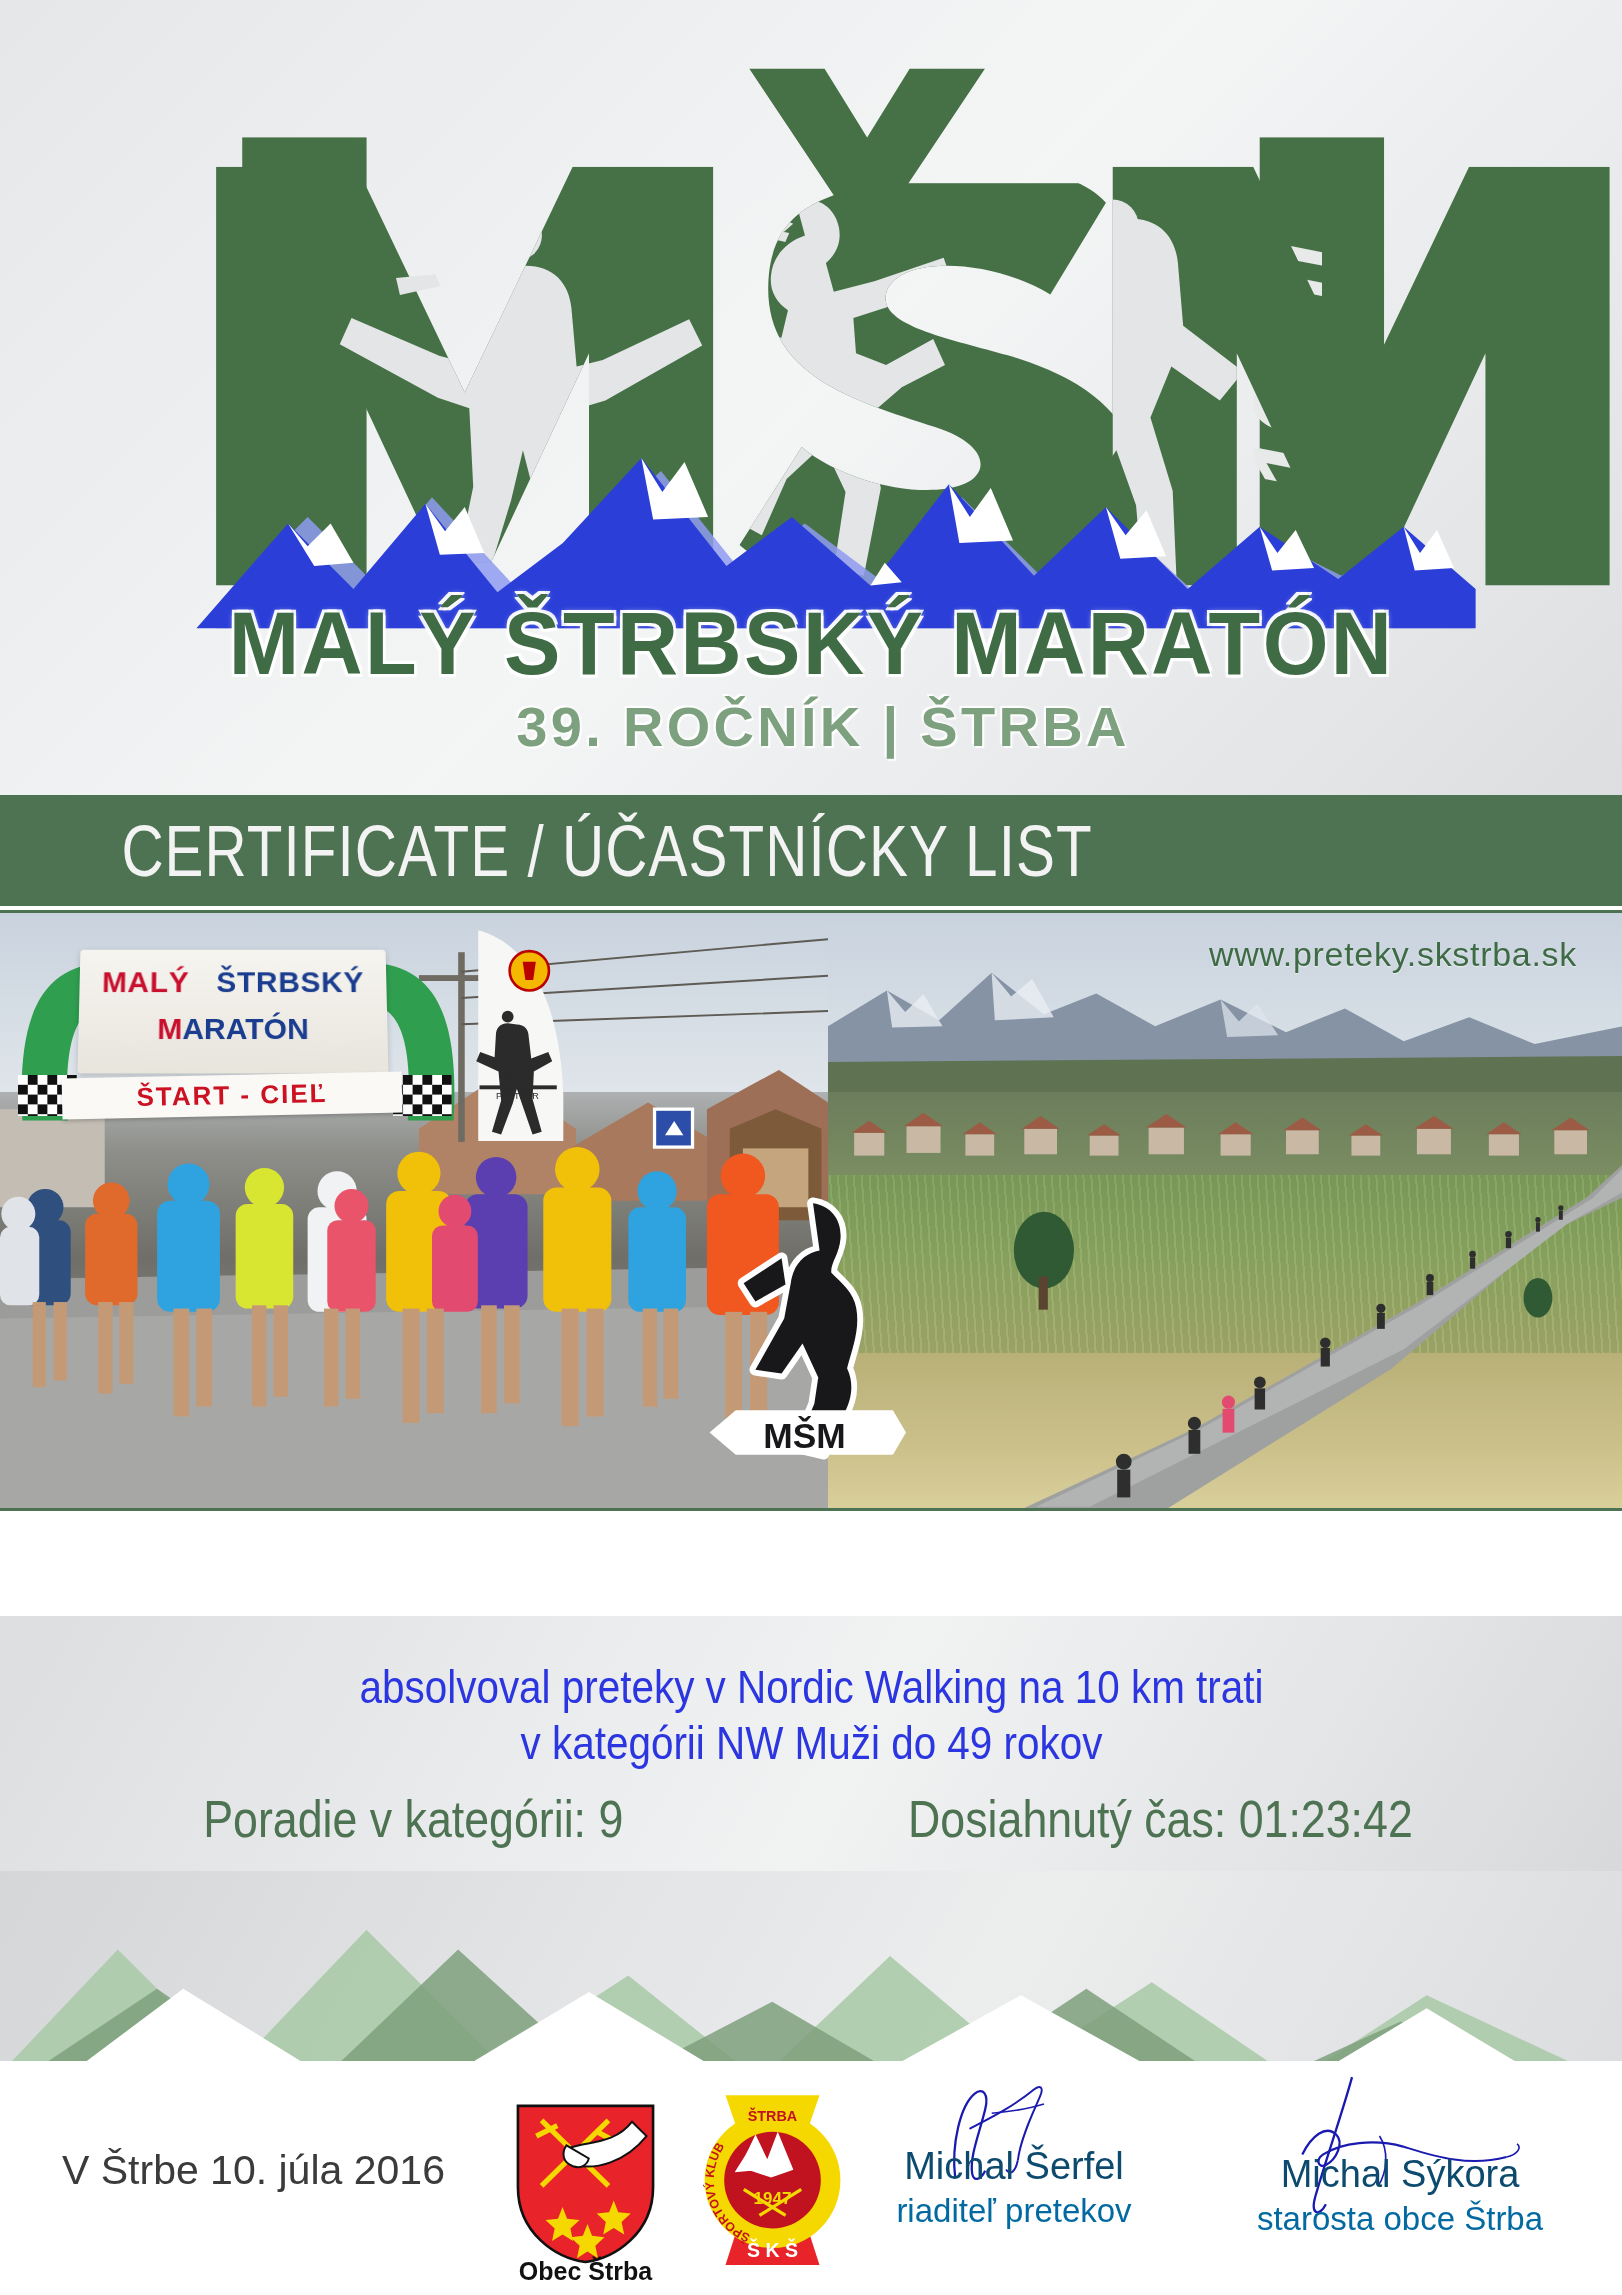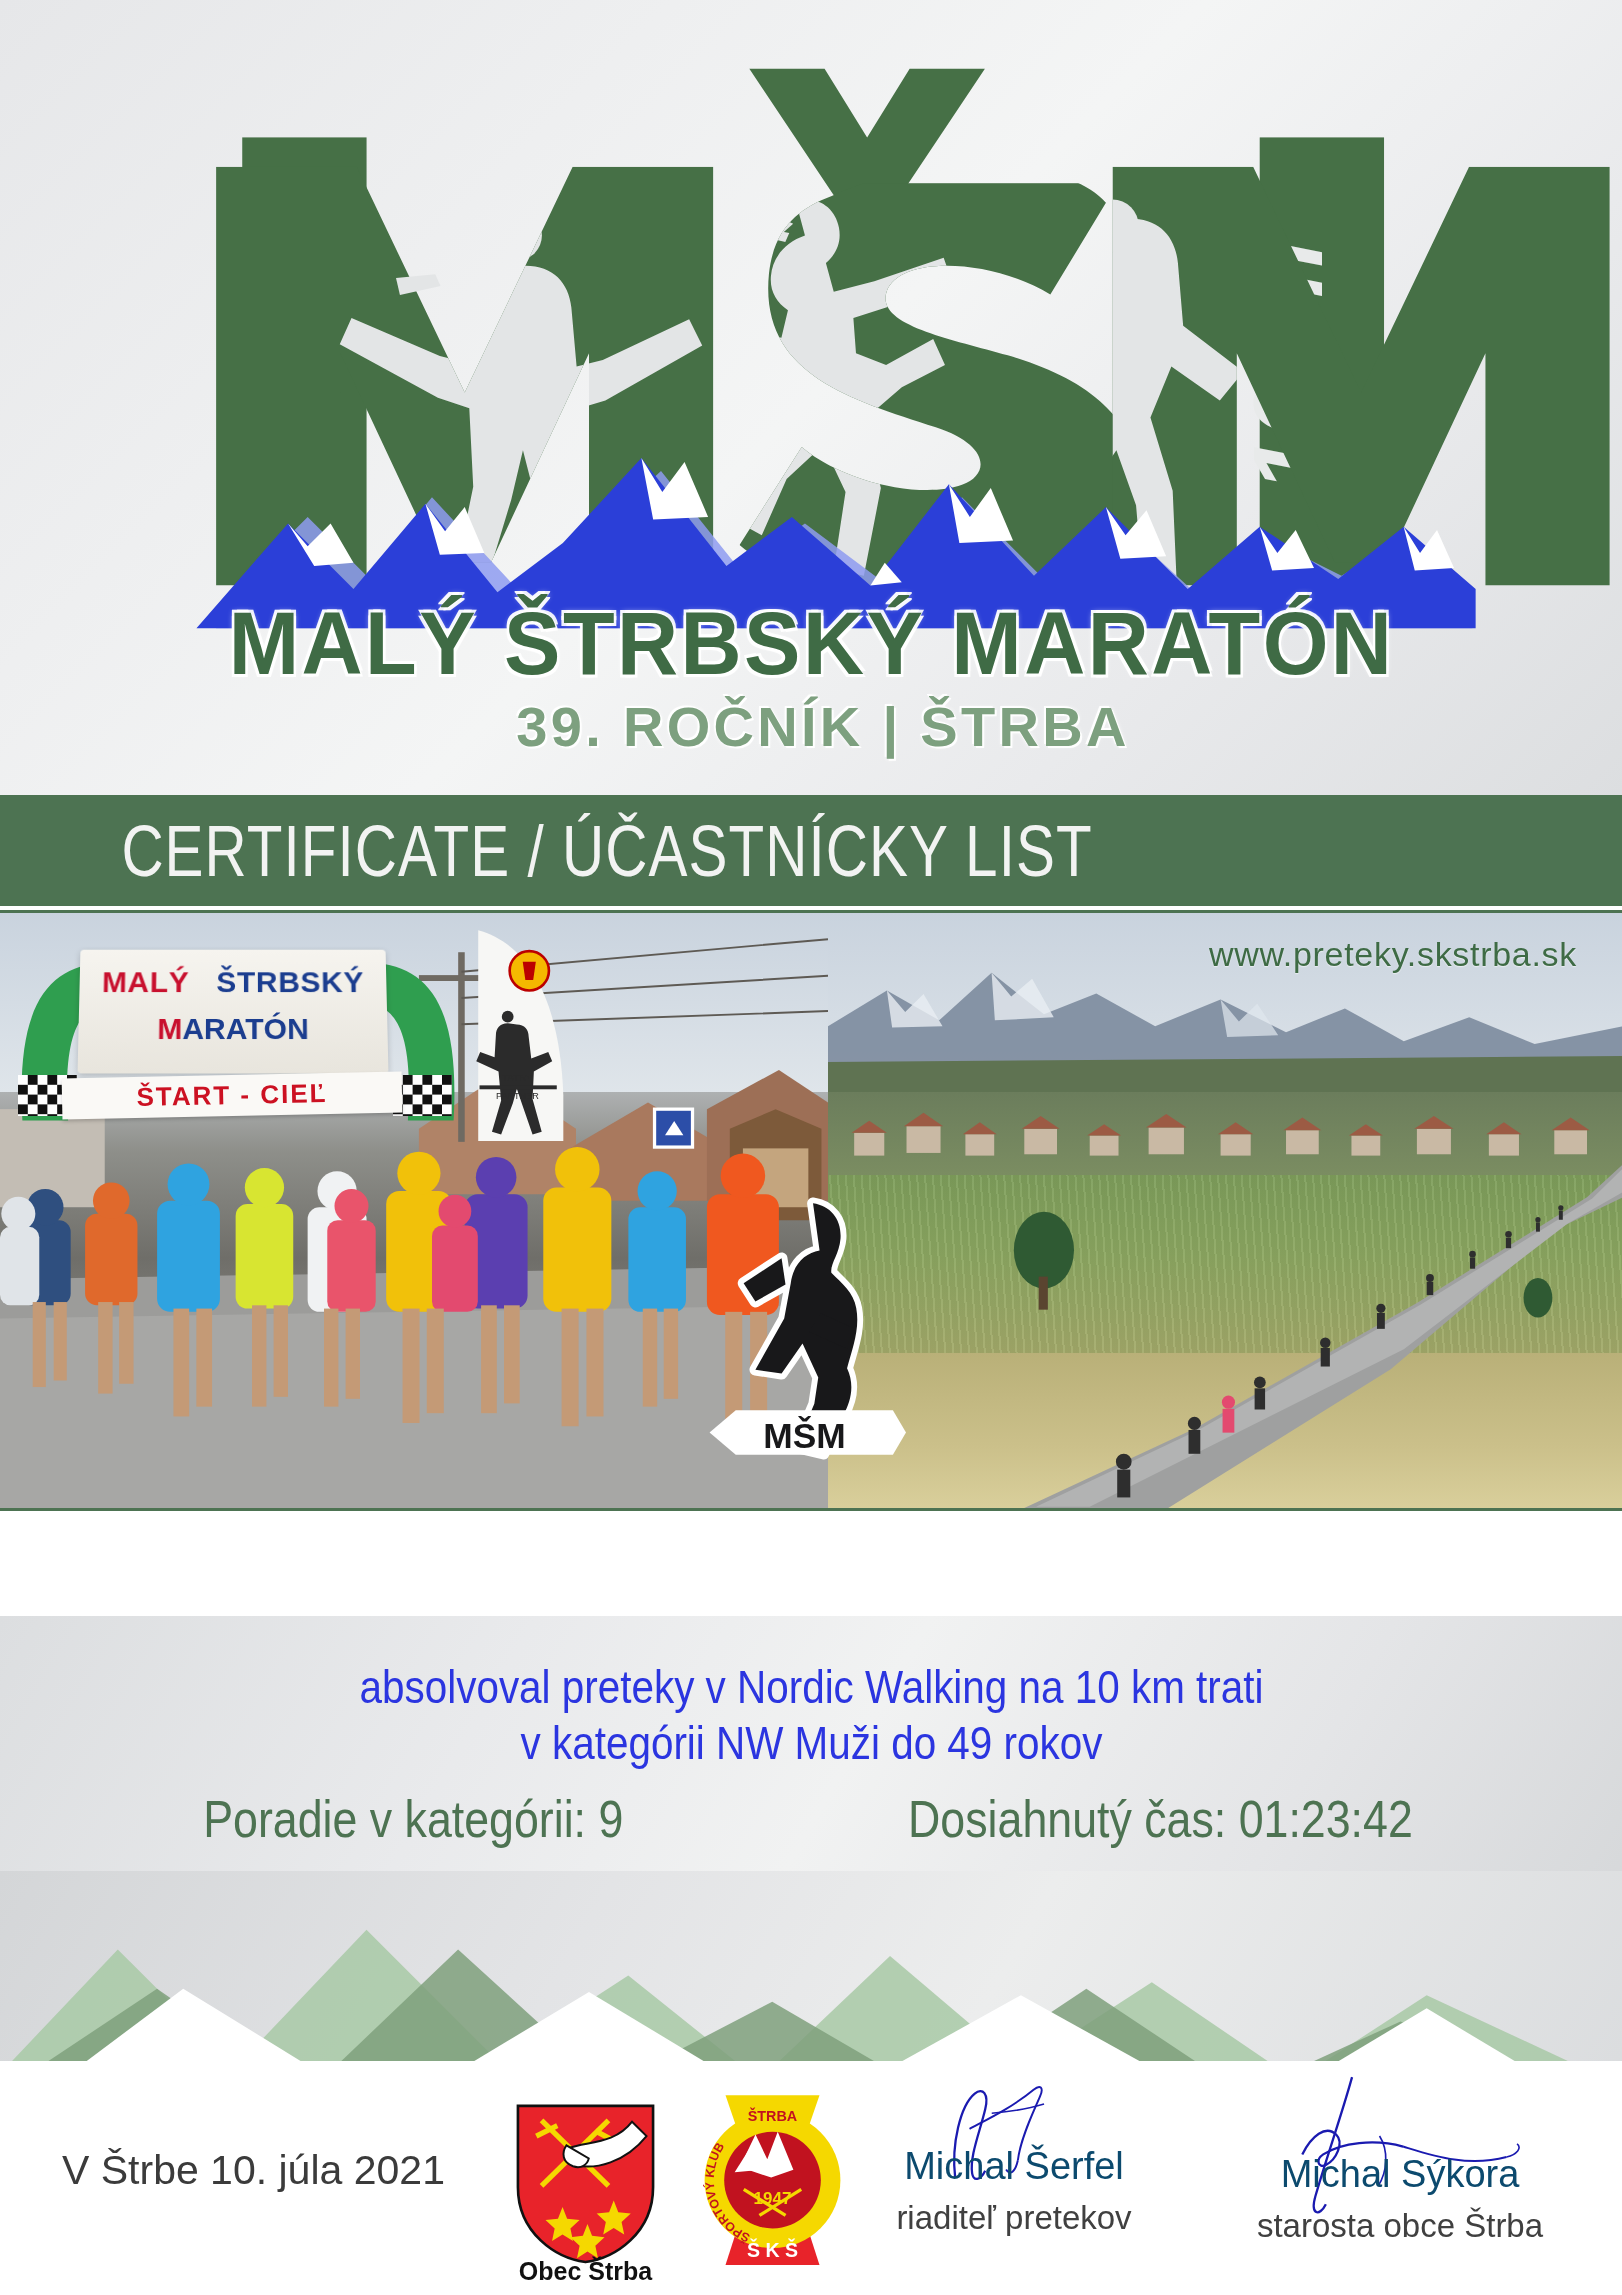--- a/index.html
+++ b/index.html
@@ -129,21 +129,21 @@
     font-size:41px;color:#3b3b3b;
   }
   .crest-strba{position:absolute;left:510px;top:41px;width:151px;height:164px;}
   .crest-caption{
     position:absolute;left:497px;top:196px;width:177px;text-align:center;
     font-size:25px;font-weight:bold;color:#111;
   }
   .logo-sks{position:absolute;left:694px;top:33px;width:157px;height:173px;}
   .sig{position:absolute;text-align:center;}
   .sig .nm{font-size:38px;color:#0c4a6e;white-space:nowrap;}
-  .sig .role{font-size:33px;color:#404040;white-space:nowrap;margin-top:11px;}
+  .sig .role{font-size:33px;color:#0369a1;white-space:nowrap;margin-top:4px;}
   .sig-1{left:844px;top:84px;width:340px;}
   .sig-2{left:1217px;top:92px;width:366px;}
   .ink{position:absolute;pointer-events:none;}
 </style>
 </head>
 <body>
 
 <div class="page">
 
   <div class="logo-area">
@@ -485,21 +485,21 @@
       <path d="M0 340 L240 180 L470 340 L700 120 L930 330 L1180 200 L1420 340 L1660 180 L1900 340 L2140 230 L2480 360 L2480 390 L0 390 Z" fill="#7fa07c" opacity=".85"></path>
       <path d="M0 390 L280 180 L620 390 Z" fill="#ffffff"></path>
       <path d="M560 390 L900 185 L1240 390 Z" fill="#ffffff"></path>
       <path d="M1200 390 L1560 190 L1920 390 Z" fill="#ffffff"></path>
       <path d="M1880 390 L2180 210 L2480 390 Z" fill="#ffffff"></path>
     </svg>
   </div>
 
   <div class="footer">
 
-    <div class="footer-date">V Štrbe 10. júla 2021</div>
+    <div class="footer-date">V Štrbe 10. júla 2016</div>
 
     <svg class="crest-strba" viewBox="0 0 230 250">
       <path d="M12 6 L218 6 L218 130 C218 200 160 238 115 244 C70 238 12 200 12 130 Z" fill="#e8232a" stroke="#111" stroke-width="4"></path>
 
       <g stroke="#f5d800" stroke-width="8" fill="none">
         <path d="M48 28 L150 128"></path>
           <path d="M150 28 L48 128"></path>
         <path d="M40 52 L72 36"></path>
           <path d="M130 44 L160 60"></path>
       </g>

